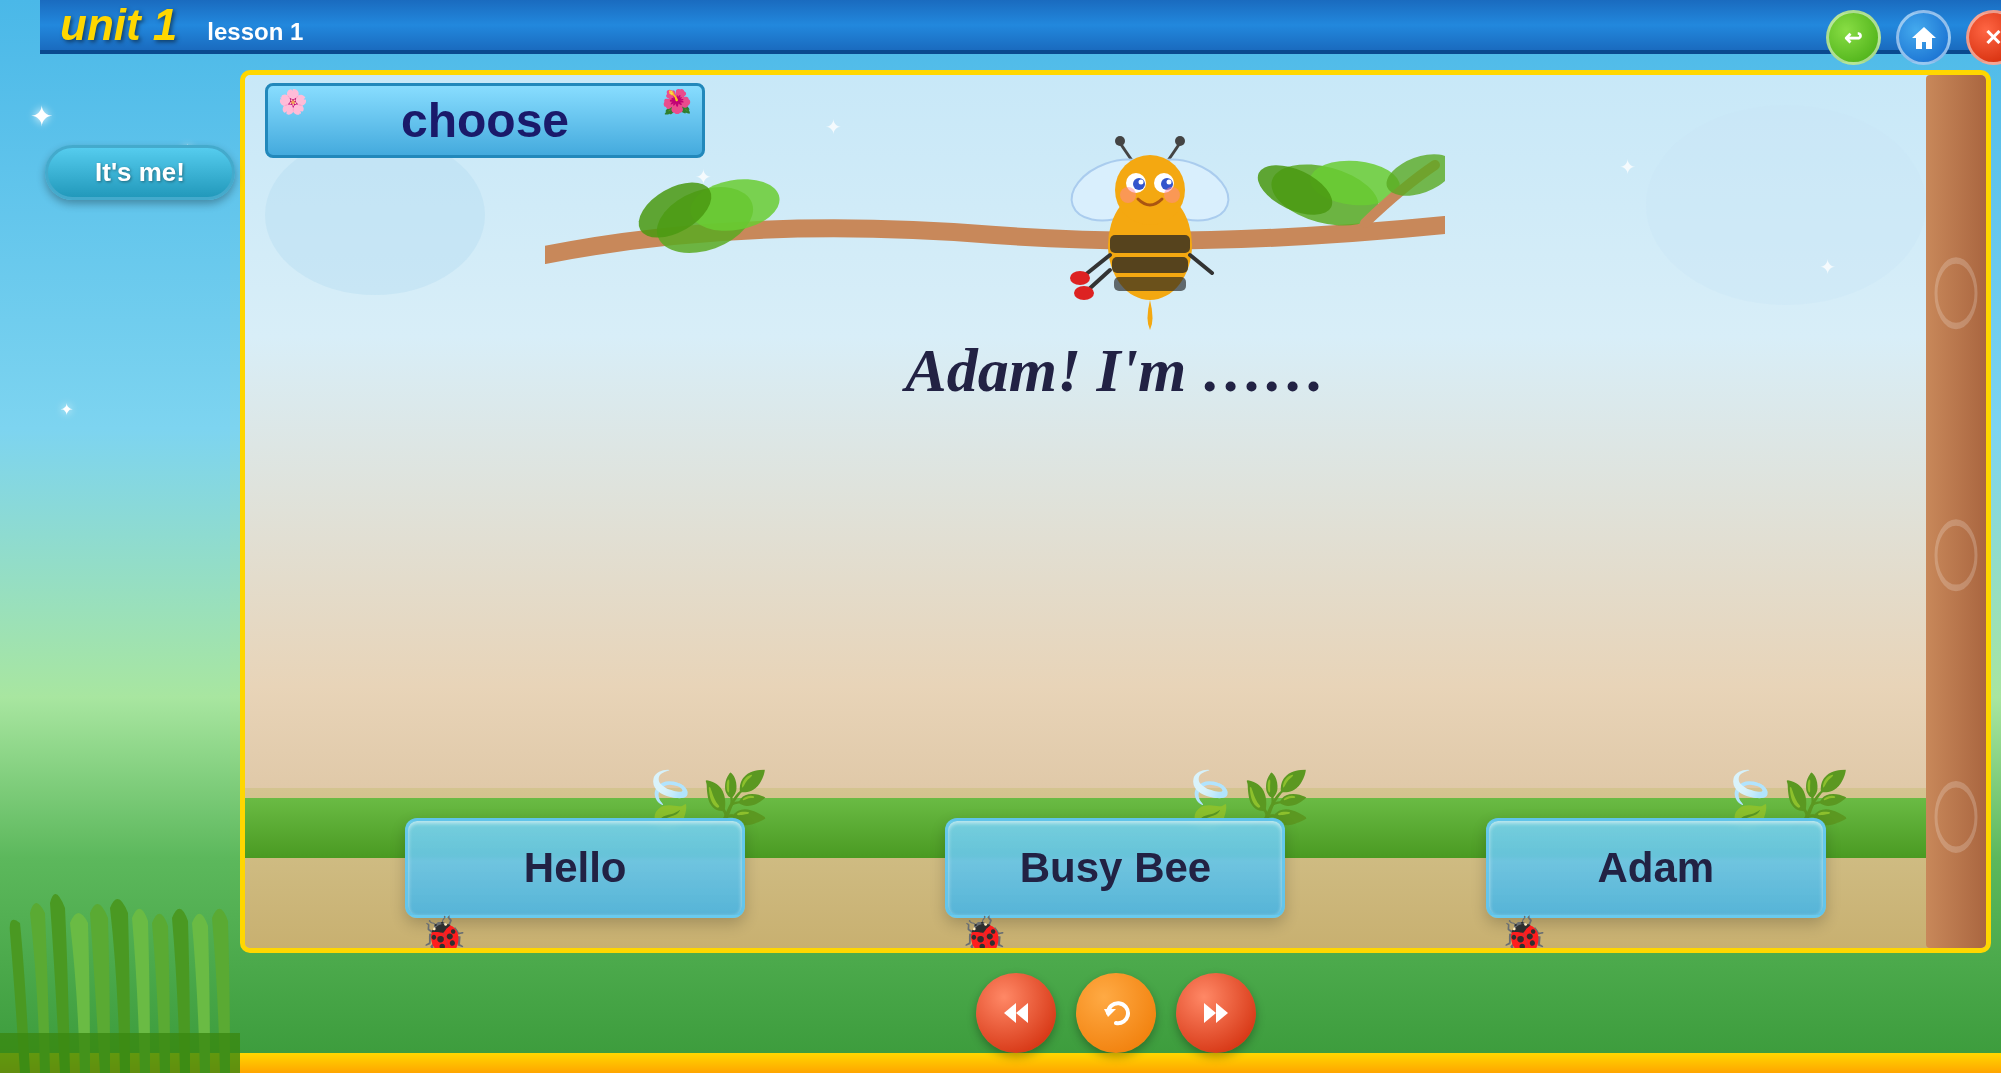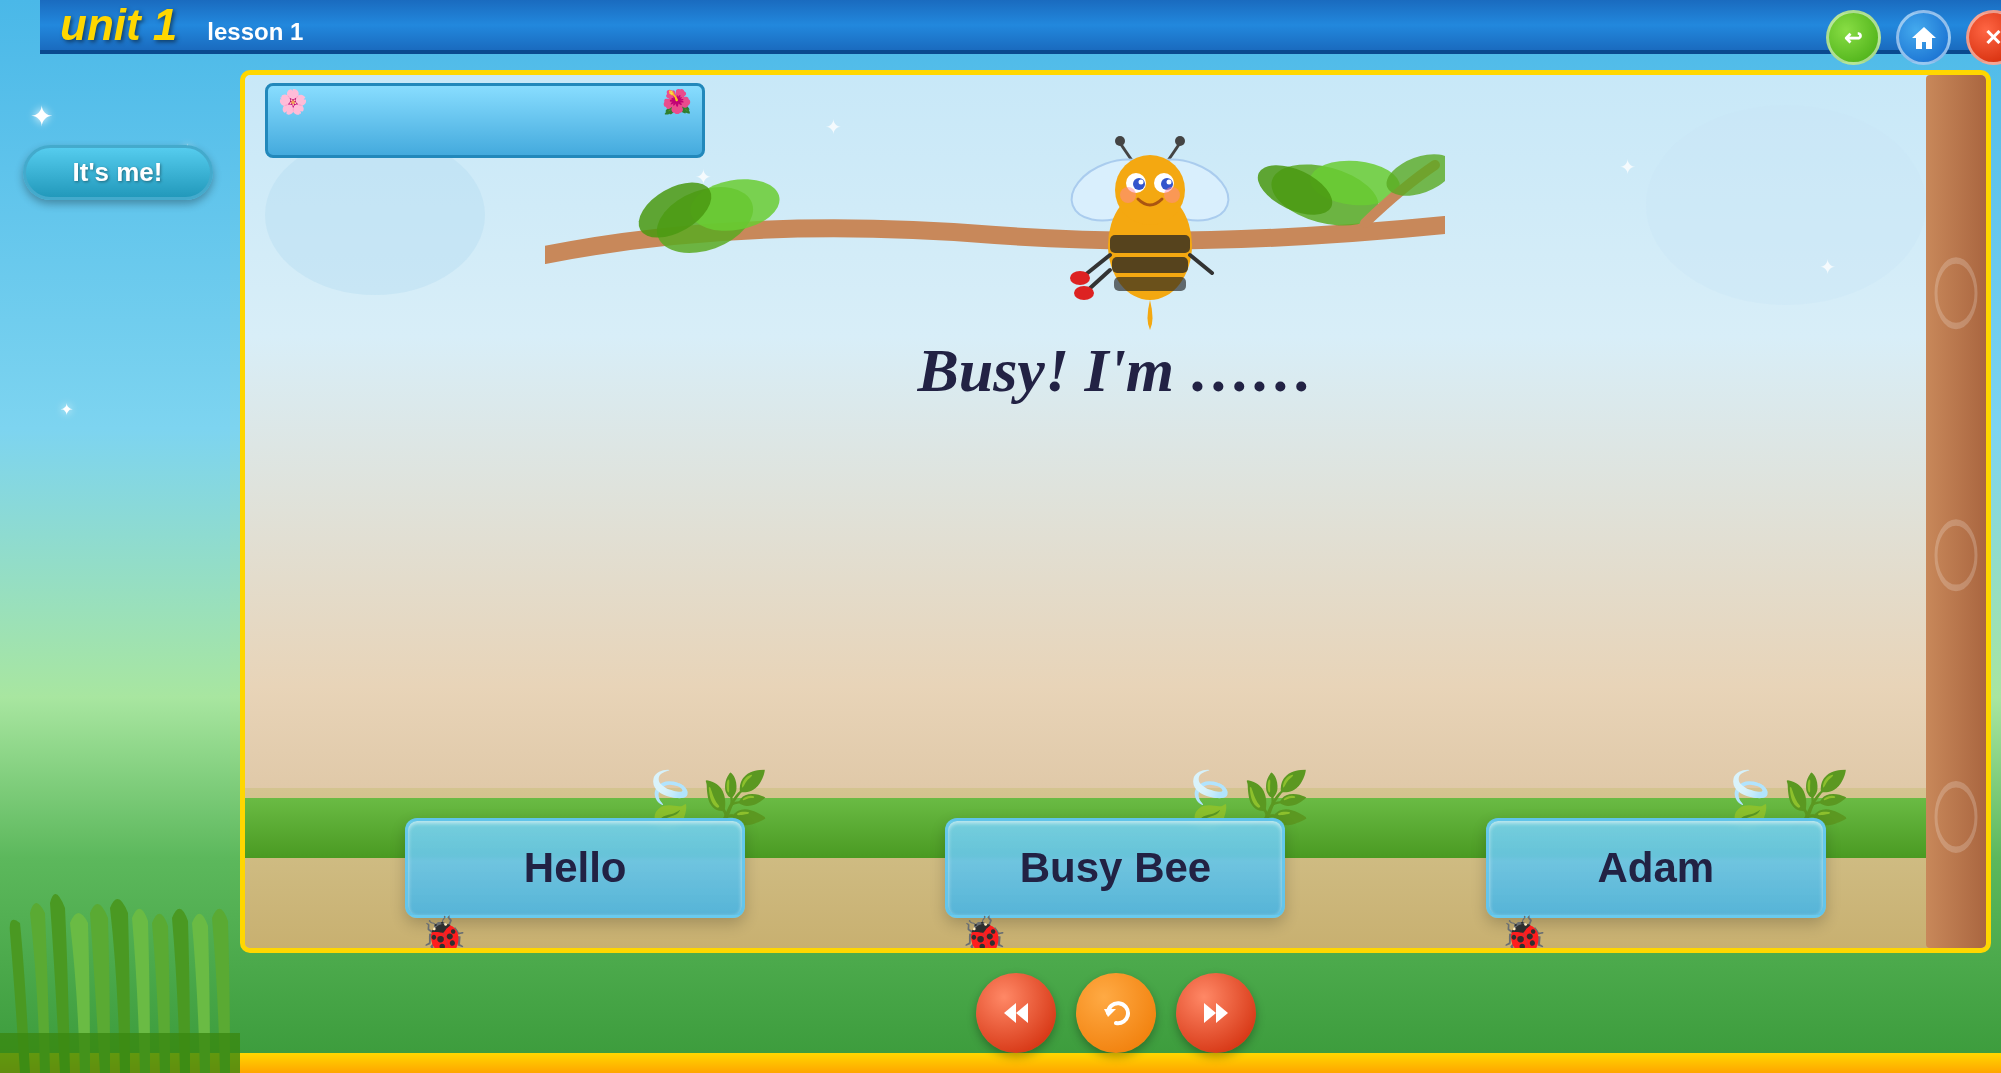--- a/index.html
+++ b/index.html
@@ -81,21 +81,21 @@
 
     
     .sidebar {
       position: absolute;
       left: 0;
       top: 65px;
       width: 235px;
       height: calc(100% - 65px);
       display: flex;
       flex-direction: column;
-      align-items: center;
+      align-items: flex-end;
       padding-top: 80px;
       gap: 32px;
       z-index: 5;
     }
     .sidebar-btn {
       width: 190px;
       height: 55px;
       border-radius: 30px;
       border: none;
       cursor: pointer;
@@ -356,20 +356,21 @@
   <div class="sky-shape-left"></div>
   <div class="sky-shape-right"></div>
 
   <span class="sparkle" style="left:450px; top:90px;">✦</span>
   <span class="sparkle" style="left:580px; top:40px;">✦</span>
   <span class="sparkle" style="right:150px; top:180px;">✦</span>
   <span class="sparkle" style="right:350px; top:80px;">✦</span>
 
   <div class="choose-banner">
     <span class="banner-decoration-left">🌸</span>
+    <span class="choose-text">choose</span>
     <span class="banner-decoration">🌺</span>
   </div>
 
   <svg style="position:absolute;top:60px;left:300px;width:900px;height:160px;" viewBox="0 0 900 160">
 
     <path d="M 0 120 Q 200 80 450 100 Q 650 115 900 90" stroke="#c8885a" stroke-width="18" fill="none" stroke-linecap="round"></path>
 
     <ellipse cx="160" cy="85" rx="50" ry="30" fill="#5aaa22" opacity="0.85" transform="rotate(-20,160,85)"></ellipse>
     <ellipse cx="190" cy="70" rx="45" ry="25" fill="#6acc33" opacity="0.85" transform="rotate(-10,190,70)"></ellipse>
     <ellipse cx="130" cy="75" rx="40" ry="22" fill="#4a9911" opacity="0.85" transform="rotate(-30,130,75)"></ellipse>
@@ -418,21 +419,21 @@
       <line x1="60" y1="135" x2="38" y2="155" stroke="#333" stroke-width="4" stroke-linecap="round"></line>
       <line x1="140" y1="120" x2="162" y2="138" stroke="#333" stroke-width="4" stroke-linecap="round"></line>
 
       <ellipse cx="30" cy="143" rx="10" ry="7" fill="#dd2222"></ellipse>
       <ellipse cx="34" cy="158" rx="10" ry="7" fill="#dd2222"></ellipse>
 
       <path d="M 100 165 Q 95 185 100 195 Q 105 185 100 165" fill="#F4A811"></path>
     </svg>
   </div>
 
-  <div class="hello-text">Busy! I'm ……</div>
+  <div class="hello-text">Adam! I'm ……</div>
 
   <div style="position:absolute;bottom:0;left:0;right:0;height:160px;background:linear-gradient(180deg,#d4c490 0%,#c8b070 100%);"></div>
 
   <div class="scene-grass"></div>
 
   <div class="tree-trunk-right">
     
     <svg viewBox="0 0 60 400" width="60" height="100%" preserveAspectRatio="none">
       <ellipse cx="30" cy="100" rx="20" ry="15" stroke="rgba(255,255,255,0.2)" stroke-width="3" fill="none"></ellipse>
       <ellipse cx="30" cy="220" rx="20" ry="15" stroke="rgba(255,255,255,0.2)" stroke-width="3" fill="none"></ellipse>

